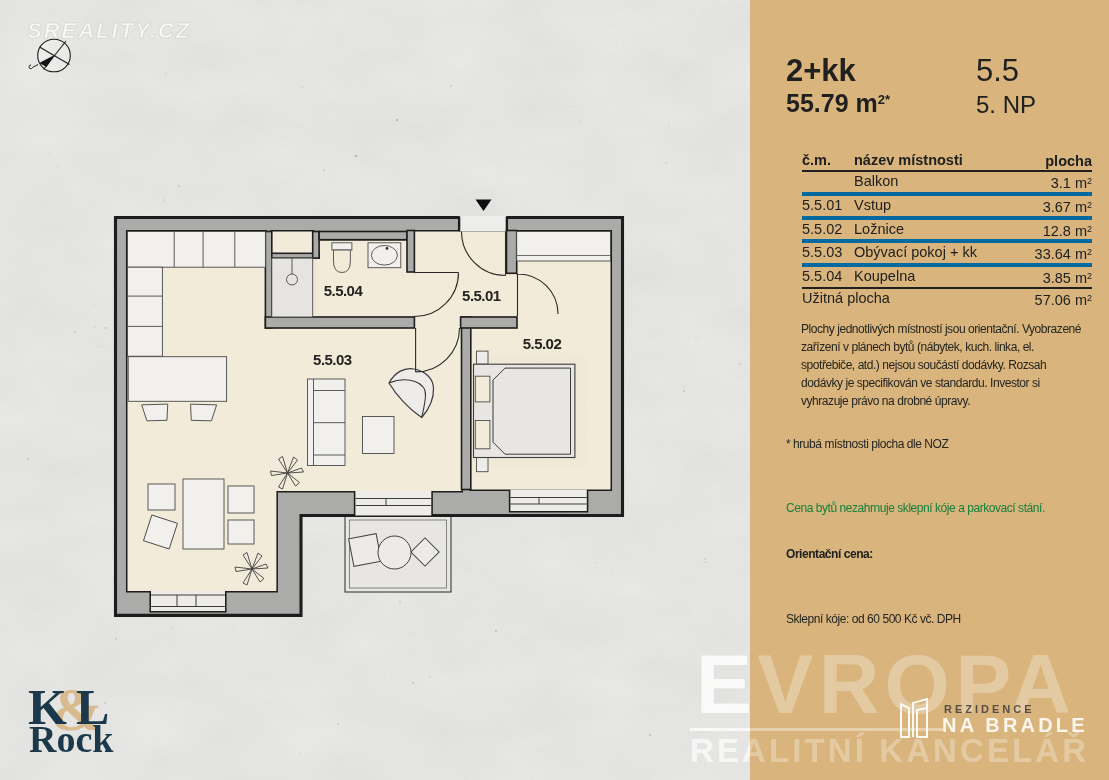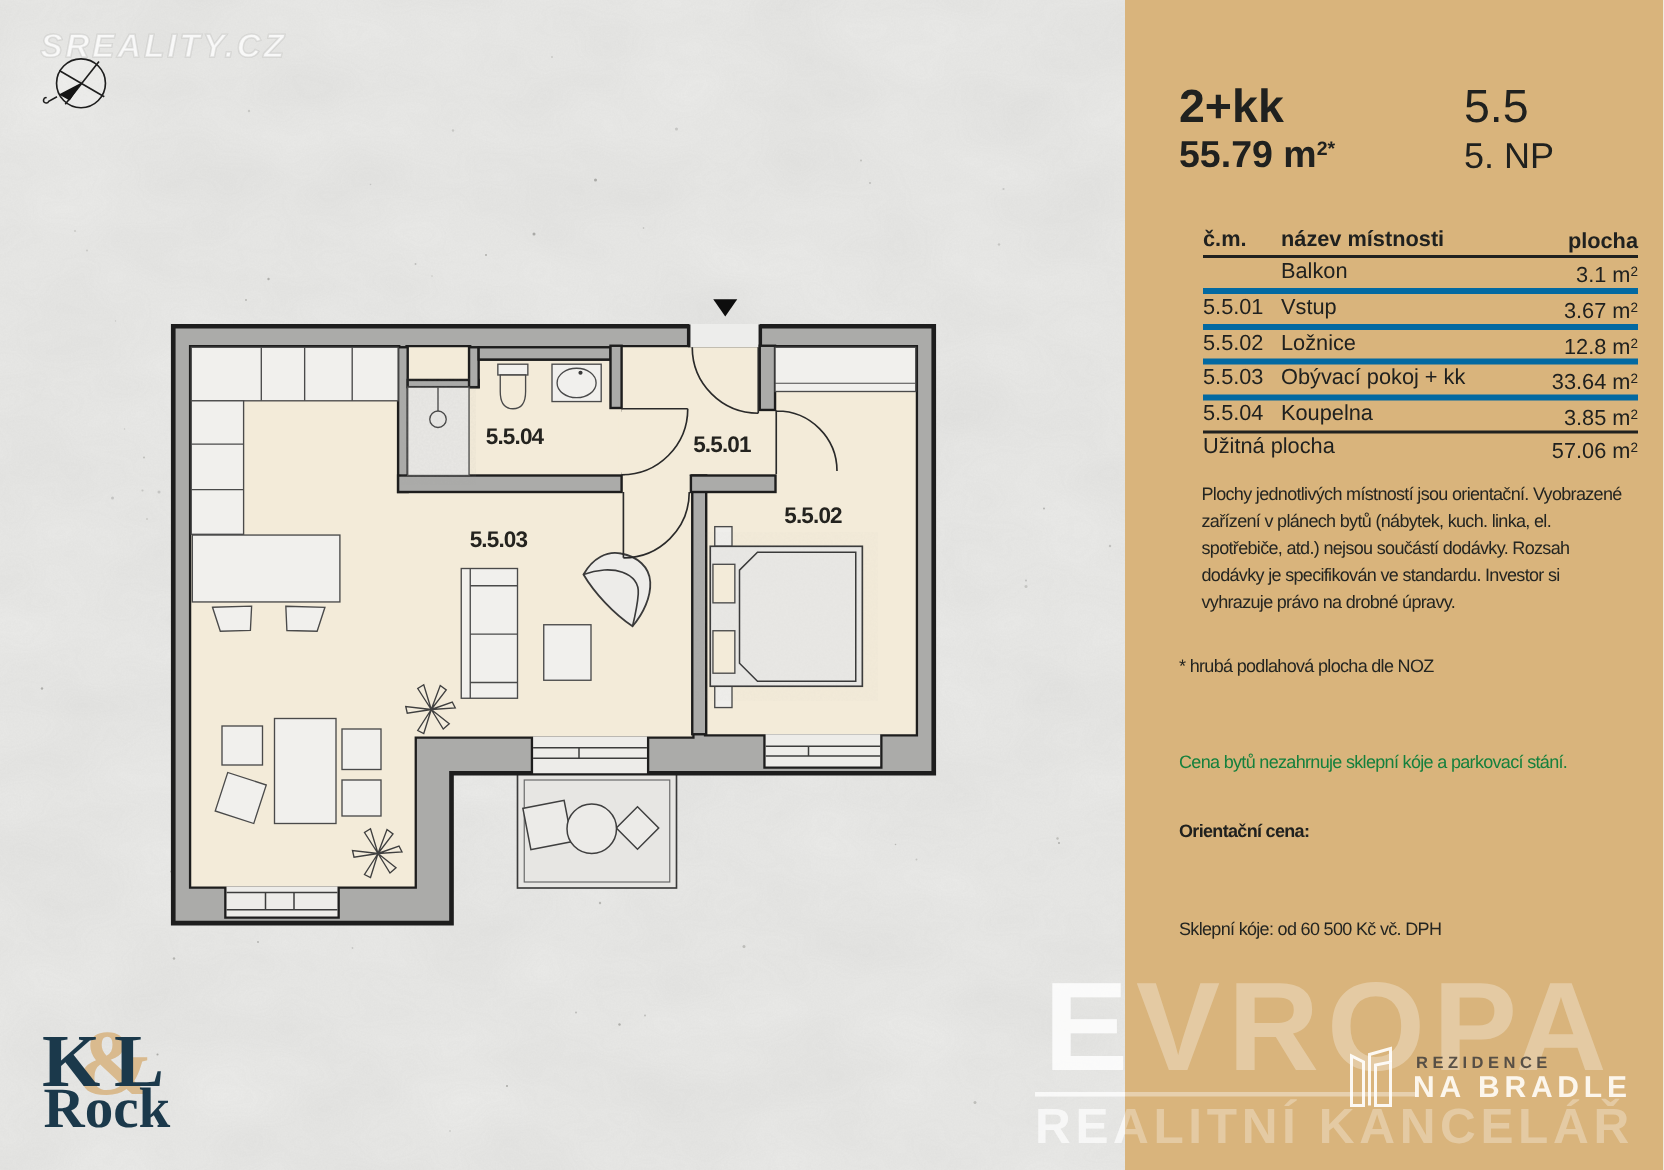--- a/index.html
+++ b/index.html
@@ -139,21 +139,21 @@
   <div class="row" style="border-bottom:2.6px solid #20211f;"><span class="c1">5.5.04</span><span class="c2">Koupelna</span><span class="c3">3.85 m<sup>2</sup></span></div>
   <div class="row"><span style="display:inline-block;">Užitná plocha</span><span class="c3">57.06 m<sup>2</sup></span></div>
 </div>
 <div class="pblock" style="top:321px;left:786px;position:absolute;font-size:12px;line-height:17.9px;letter-spacing:-0.45px;color:#242521;white-space:nowrap;margin-left:15px;">
 Plochy jednotlivých místností jsou orientační. Vyobrazené<br>
 zařízení v plánech bytů (nábytek, kuch. linka, el.<br>
 spotřebiče, atd.) nejsou součástí dodávky. Rozsah<br>
 dodávky je specifikován ve standardu. Investor si<br>
 vyhrazuje právo na drobné úpravy.
 </div>
-<div class="pblock" style="top:437px;left:786px;position:absolute;font-size:12px;letter-spacing:-0.45px;color:#242521;">* hrubá podlahová plocha dle NOZ</div>
+<div class="pblock" style="top:437px;left:786px;position:absolute;font-size:12px;letter-spacing:-0.45px;color:#242521;">* hrubá místnosti plocha dle NOZ</div>
 <div class="pblock" style="top:501px;left:786px;position:absolute;font-size:12px;letter-spacing:-0.45px;color:#15803d;white-space:nowrap;">Cena bytů nezahrnuje sklepní kóje a parkovací stání.</div>
 <div class="pblock" style="top:547px;left:786px;position:absolute;font-size:12px;font-weight:bold;letter-spacing:-0.45px;color:#20211f;">Orientační cena:</div>
 <div class="pblock" style="top:565.5px;left:786px;position:absolute;font-size:12px;letter-spacing:-0.45px;color:#242521;margin-top:46px;">Sklepní kóje: od 60 500 Kč vč. DPH</div>
 <svg id="plan" style="position:absolute;left:100px;top:185px;" width="540" height="510" viewBox="100 185 540 510" xmlns="http://www.w3.org/2000/svg">
 <filter id="spk">
         <feTurbulence type="fractalNoise" baseFrequency="0.7" numOctaves="2" seed="3"></feTurbulence>
         <feColorMatrix type="matrix" values="0 0 0 0 0.35 0 0 0 0 0.35 0 0 0 0 0.34 0 0 0 0.4 0"></feColorMatrix>
       </filter>
 
 <g>

